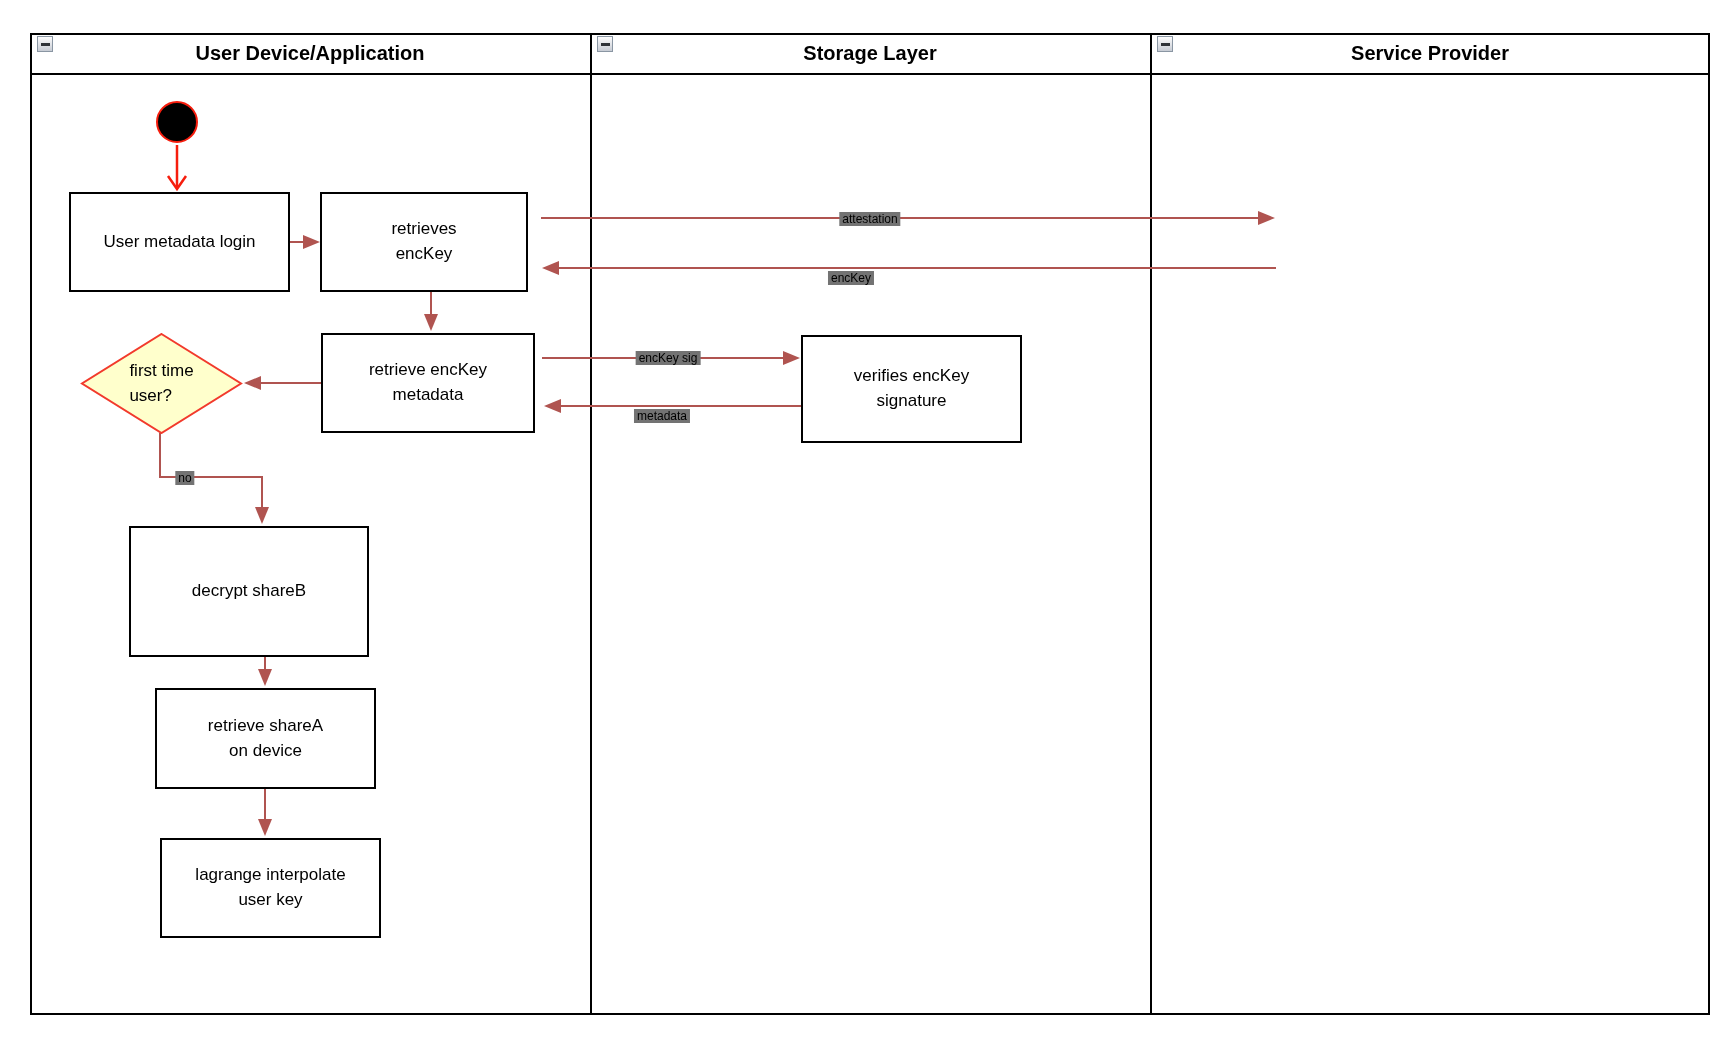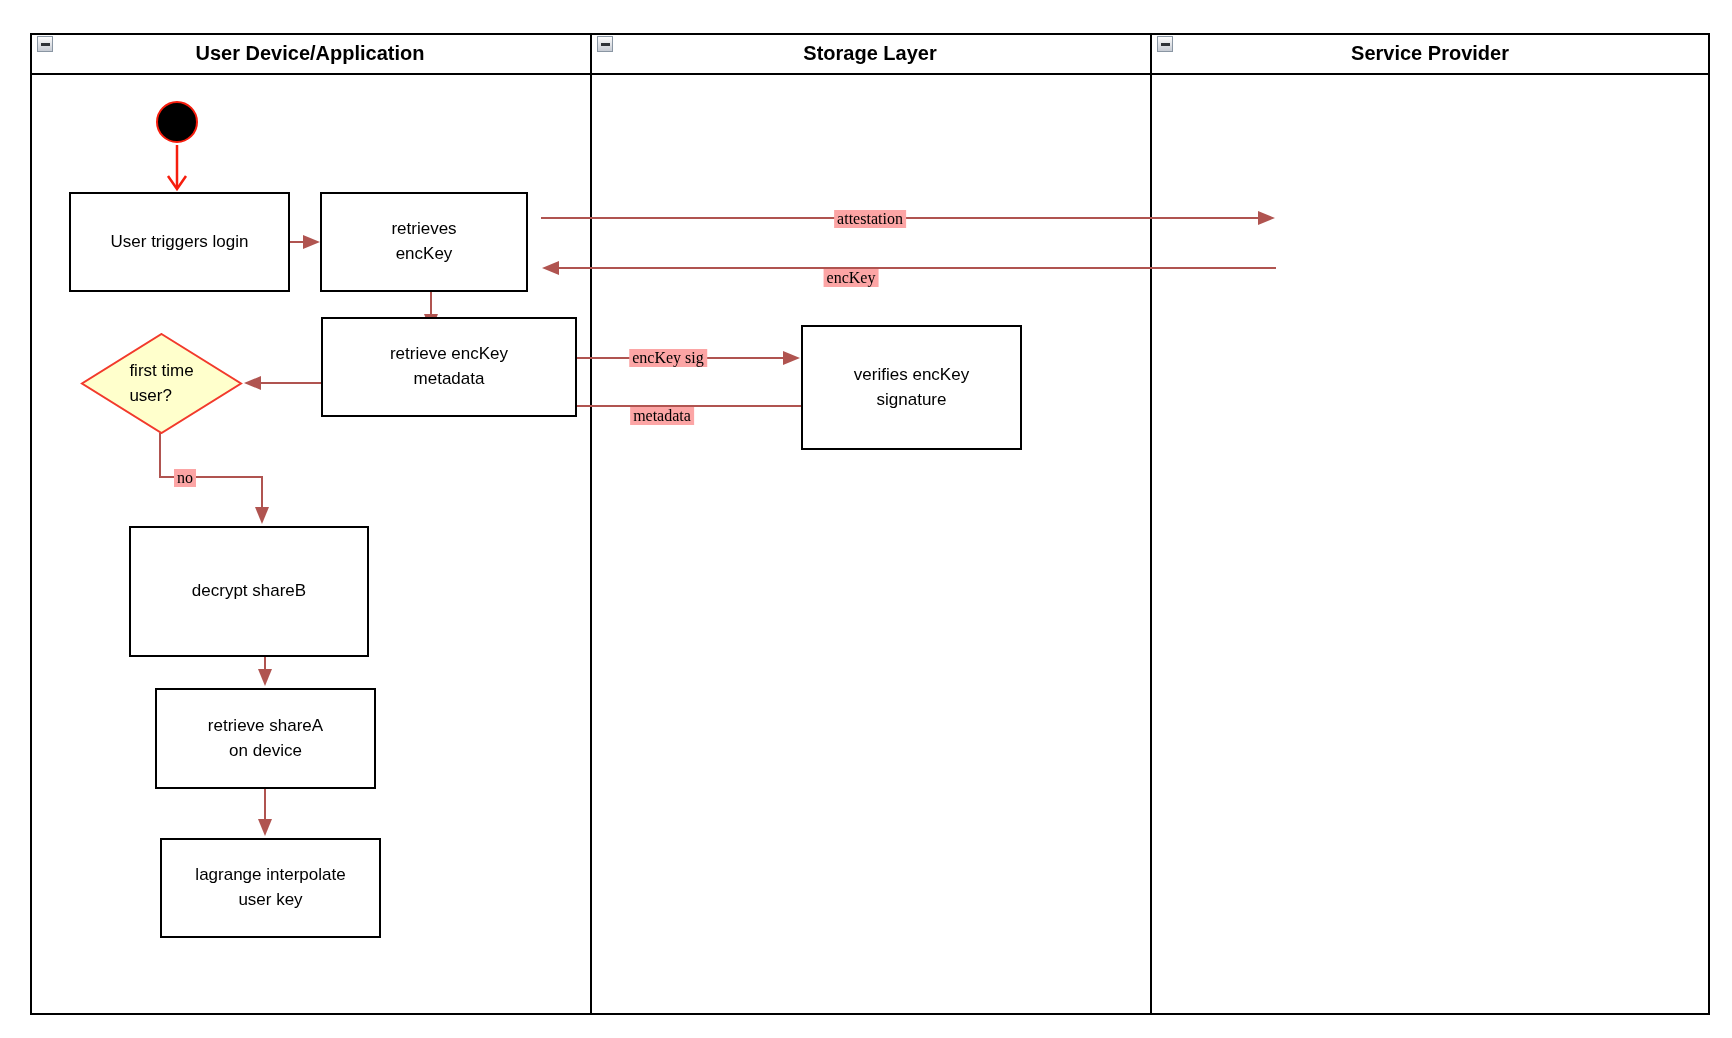--- a/index.html
+++ b/index.html
@@ -86,25 +86,24 @@
     white-space: pre-line;
   }
   .diamond-shape { fill: var(--diamond-fill); stroke: var(--diamond-border); stroke-width: 2; }
   .edges { position: absolute; left: 0; top: 0; pointer-events: none; }
   .edge-line { stroke: var(--arrow); stroke-width: 2; fill: none; }
   .edge-head { fill: var(--arrow); stroke: none; }
   .start-line { stroke: var(--start-accent); stroke-width: 2.5; fill: none; }
   .edge-label {
     position: absolute;
     transform: translate(-50%, -50%);
-    background: #fca5a5;
+    background: #737373;
     padding: 0 3px;
-    font-size: 16px;
+    font-size: 12px;
     white-space: nowrap;
-    font-family: Liberation Serif, serif;
   }
 </style>
 </head>
 <body>
 
 <div class="stage">
 
   <div class="pool-frame"></div>
   <div class="lane-divider" style="left:590px"></div>
   <div class="lane-divider" style="left:1150px"></div>
@@ -167,42 +166,42 @@
     </g>
     <g>
       <path class="edge-line" d="M265,789 L265,820"></path>
       <polygon class="edge-head" points="265,836 258,819 272,819"></polygon>
     </g>
   </svg>
 
   <div class="start-node"></div>
 
   <div class="node" style="left:69px;top:192px;width:221px;height:100px">
-    <div class="node-label">User triggers login</div>
+    <div class="node-label">User metadata login</div>
   </div>
 
   <div class="node" style="left:320px;top:192px;width:208px;height:100px">
     <div class="node-label">retrieves
 encKey</div>
   </div>
 
-  <div class="node" style="left:321px;top:317px;width:256px;height:100px">
+  <div class="node" style="left:321px;top:333px;width:214px;height:100px">
     <div class="node-label">retrieve encKey
 metadata</div>
   </div>
 
   <div class="diamond-wrap">
     <svg width="163" height="101" viewBox="0 0 163 101">
       <polygon class="diamond-shape" points="81.5,1 161,50.5 81.5,100 2,50.5"></polygon>
     </svg>
     <div class="diamond-label">first time
 user?</div>
   </div>
 
-  <div class="node" style="left:801px;top:325px;width:221px;height:125px">
+  <div class="node" style="left:801px;top:335px;width:221px;height:108px">
     <div class="node-label">verifies encKey
 signature</div>
   </div>
 
 
   <div class="node" style="left:129px;top:526px;width:240px;height:131px">
     <div class="node-label">decrypt shareB</div>
   </div>
 
   <div class="node" style="left:155px;top:688px;width:221px;height:101px">

